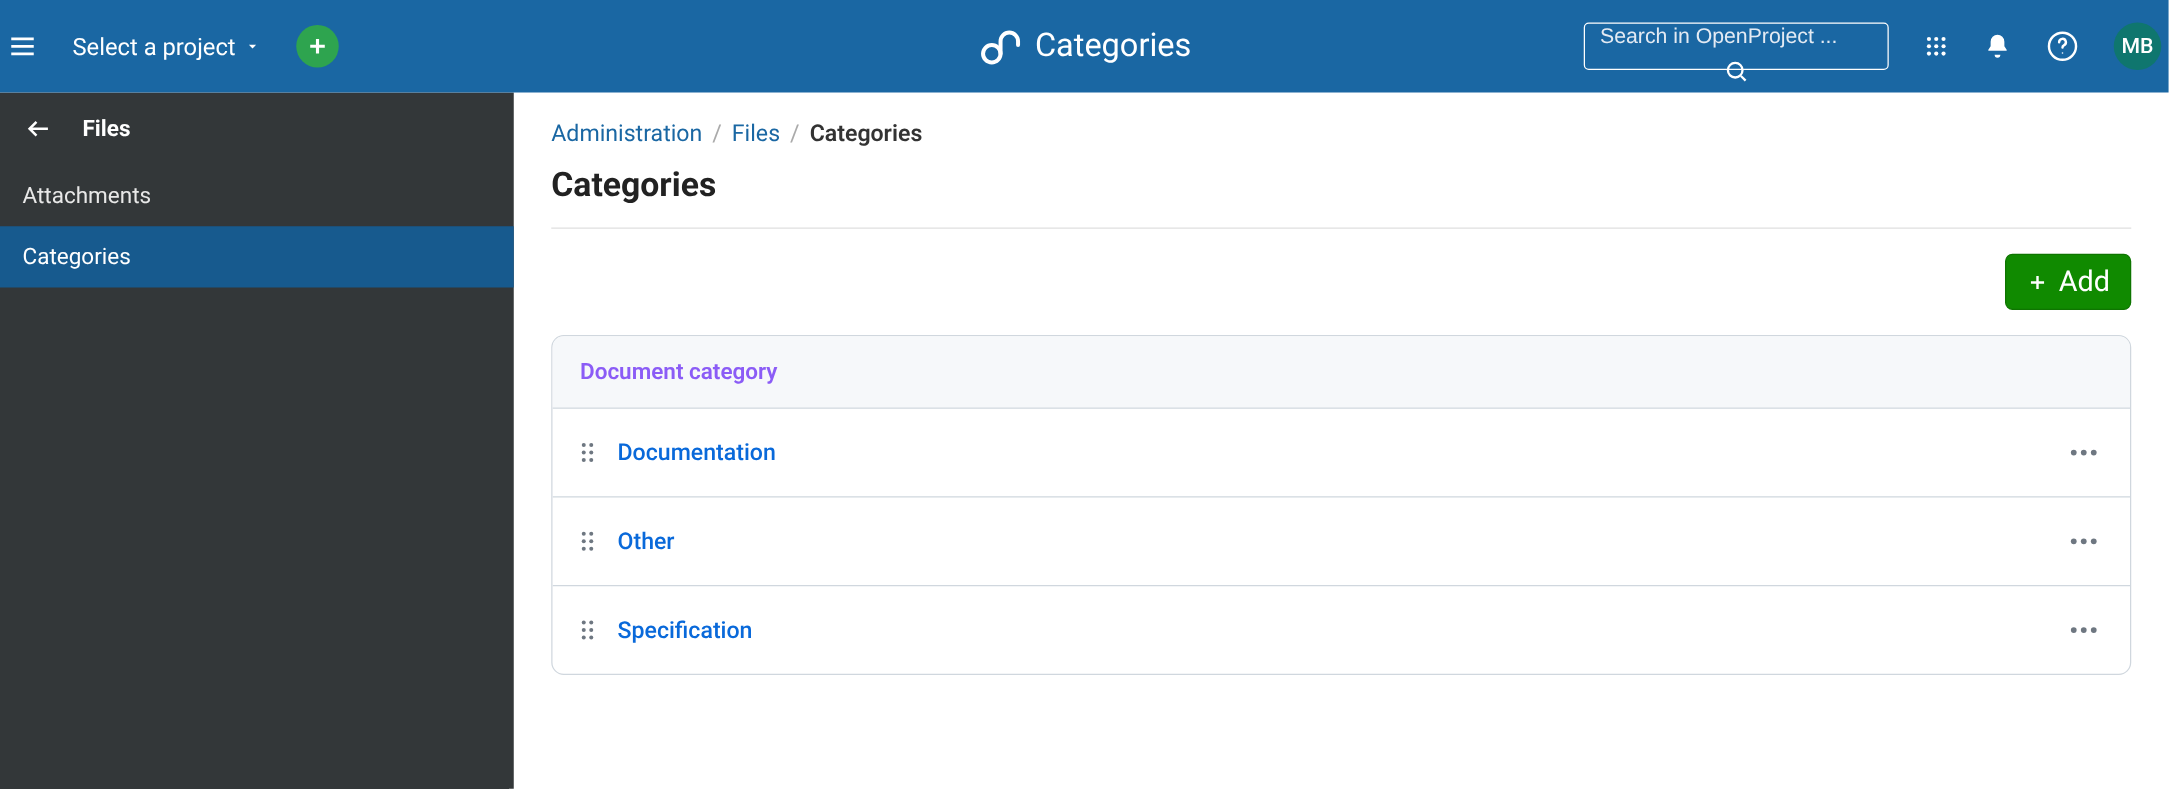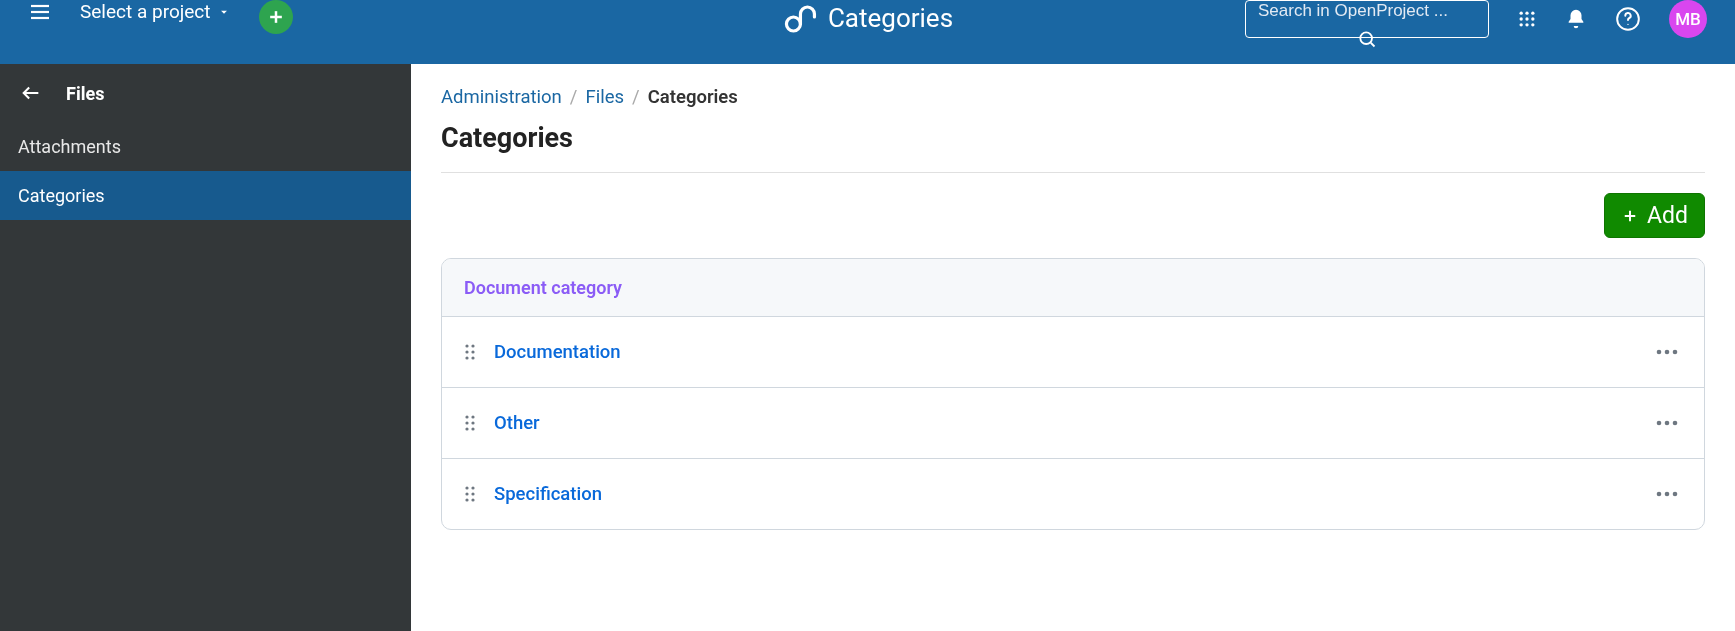--- a/index.html
+++ b/index.html
@@ -6,25 +6,25 @@
   body {
     font-family: -apple-system, BlinkMacSystemFont, "Segoe UI", Roboto, sans-serif;
     background: #fff;
     width: 1735px;
     height: 631px;
     overflow: hidden;
   }
 
   
   .top-header {
-    height: 64px;
+    height: 74px;
     background: #1a67a3;
     display: flex;
-    align-items: flex-start;
-    padding: 0 28px;
+    align-items: center;
+    padding: 0 6px;
     color: #fff;
     position: relative;
   }
   .hamburger { display: inline-flex; align-items: center; justify-content: center; cursor: pointer; margin-right: 28px; }
   .project-select {
     display: flex; align-items: center; cursor: pointer; font-size: 19px; font-weight: 400;
     margin-right: 28px;
   }
   .project-select .chev { margin-left: 6px; }
   .plus-btn {
@@ -42,21 +42,21 @@
   .search-box {
     border: 1.5px solid #fff; border-radius: 4px; height: 38px; width: 244px;
     display: flex; align-items: center; padding: 0 12px; gap: 8px; flex-direction: column;
   }
   .search-box input {
     background: transparent; border: none; outline: none; color: #fff; font-size: 17px; width: 100%;
   }
   .search-box input::placeholder { color: #e3eaf3; }
   .icon-btn { display: flex; align-items: center; justify-content: center; cursor: pointer; }
   .avatar {
-    width: 38px; height: 38px; border-radius: 50%; background: #d946ef;
+    width: 38px; height: 38px; border-radius: 50%; background: #0f766e;
     display: flex; align-items: center; justify-content: center; font-size: 17px; font-weight: 500;
     cursor: pointer;
   }
 
   
   .body-wrap { display: flex; height: calc(631px - 62px); }
 
   
   .sidebar {
     width: 411px; background: #333739; color: #e8e8e8;

